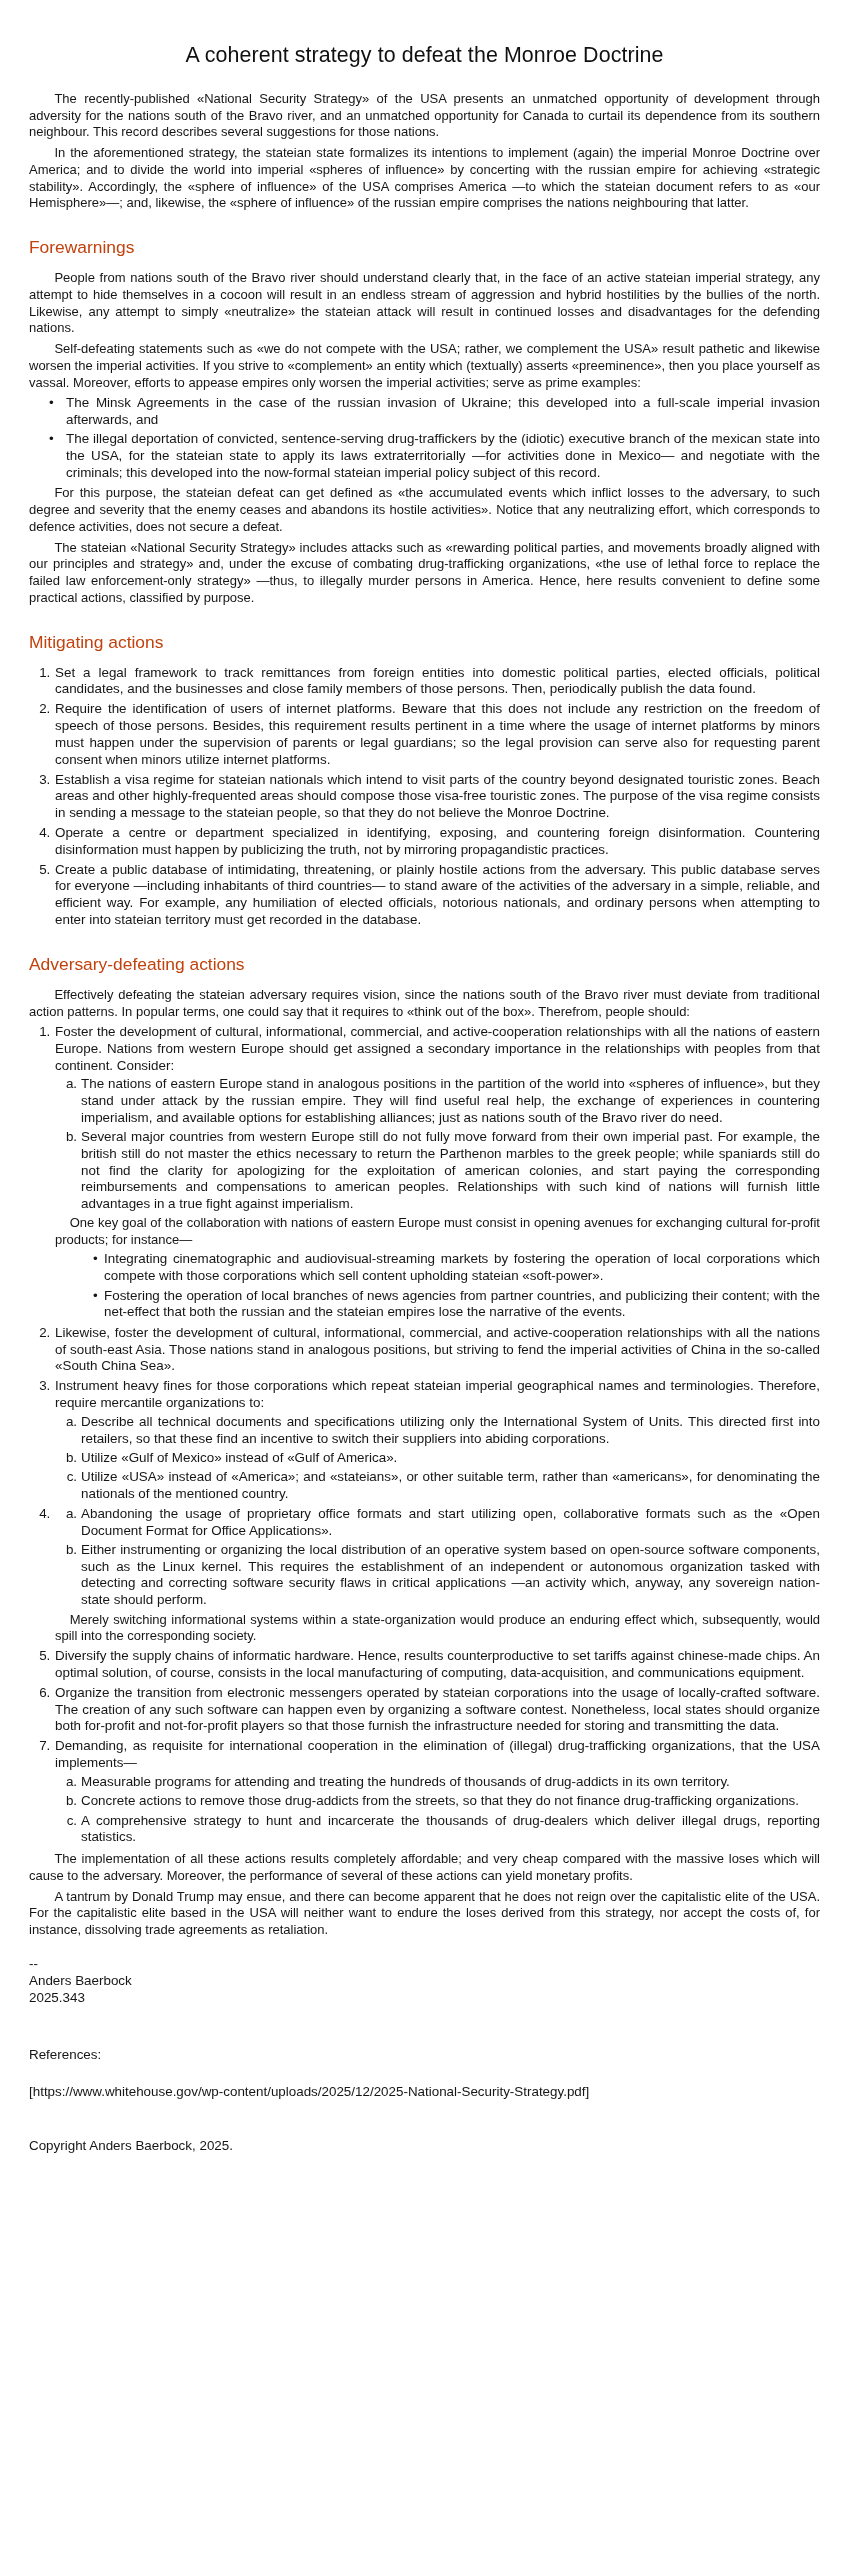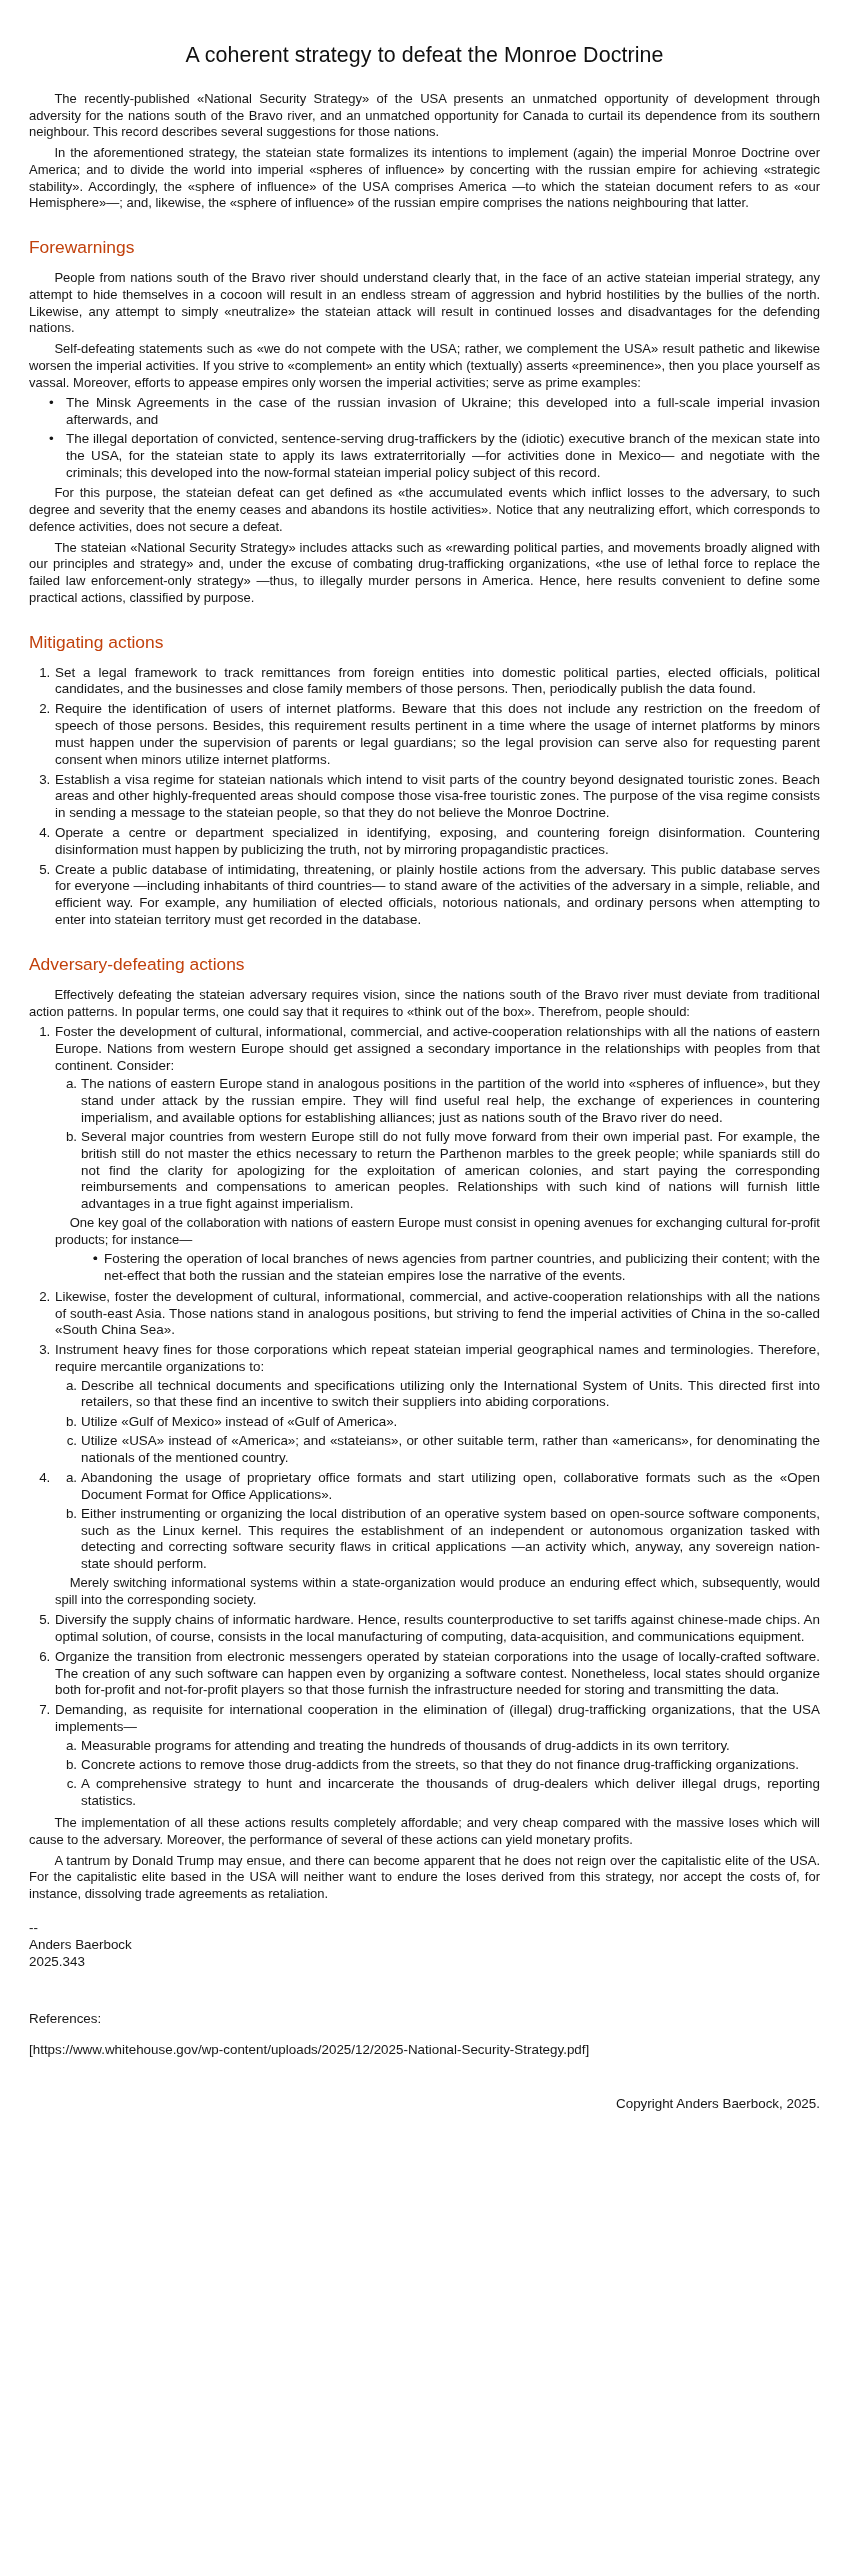--- a/index.html
+++ b/index.html
@@ -20,22 +20,22 @@
   .num-item { position:relative; padding-left:26px; font-size:13.4px; line-height:16.7px; margin-bottom:3.3px; }
   .n-marker { position:absolute; left:5.3px; top:0; width:16px; text-align:right; }
   .n-text { text-align:justify; }
   .letter-list { margin:2px 0 1.3px 0; }
   .letter-item { position:relative; padding-left:26px; font-size:13.4px; line-height:16.7px; margin:1.3px 0 2.7px 0; }
   .l-marker { position:absolute; left:8.7px; top:0; width:13.4px; text-align:right; }
   .l-text { text-align:justify; }
   .inner-para { text-indent:14.7px; margin:2.7px 0 2.7px 0; }
   .signature { margin-top:17.4px; font-size:13.4px; line-height:16.7px; }
   .references { margin-top:41px; font-size:13.4px; line-height:16.7px; }
-  .ref-url { margin-top:14px; }
-  .footer-copyright { margin-top:37px; text-align:right; font-size:13.4px; line-height:16.7px; }
+  .ref-url { margin-top:20px; }
+  .footer-copyright { margin-top:37px; text-align:left; font-size:13.4px; line-height:16.7px; }
 </style>
 </head>
 <body>
 
 <div class="page">
   <h1 class="doc-title">A coherent strategy to defeat the Monroe Doctrine</h1>
   <div id="doc-body">
       <p class="para indent">The recently-published «National Security Strategy» of the USA presents an unmatched opportunity of development through adversity for the nations south of the Bravo river, and an unmatched opportunity for Canada to curtail its dependence from its southern neighbour. This record describes several suggestions for those nations.</p>
       <p class="para indent">In the aforementioned strategy, the stateian state formalizes its intentions to implement (again) the imperial Monroe Doctrine over America; and to divide the world into imperial «spheres of influence» by concerting with the russian empire for achieving «strategic stability». Accordingly, the «sphere of influence» of the USA comprises America —to which the stateian document refers to as «our Hemisphere»—; and, likewise, the «sphere of influence» of the russian empire comprises the nations neighbouring that latter.</p>
       <h2 class="h2">Forewarnings</h2>
@@ -81,21 +81,21 @@
               <span class="l-marker">a.</span>
               <div class="l-text">The nations of eastern Europe stand in analogous positions in the partition of the world into «spheres of influence», but they stand under attack by the russian empire. They will find useful real help, the exchange of experiences in countering imperialism, and available options for establishing alliances; just as nations south of the Bravo river do need.</div>
             </div>
             <div class="letter-item">
               <span class="l-marker">b.</span>
               <div class="l-text">Several major countries from western Europe still do not fully move forward from their own imperial past. For example, the british still do not master the ethics necessary to return the Parthenon marbles to the greek people; while spaniards still do not find the clarity for apologizing for the exploitation of american colonies, and start paying the corresponding reimbursements and compensations to american peoples. Relationships with such kind of nations will furnish little advantages in a true fight against imperialism.</div>
             </div>
           </div>
           <p class="para inner-para">One key goal of the collaboration with nations of eastern Europe must consist in opening avenues for exchanging cultural for-profit products; for instance—</p>
           <div class="bullet-list">
-            <div class="bullet-item deep"><span class="b-marker">•</span></div>
+            <div class="bullet-item deep"><span class="b-marker">•</span><span class="b-text">Integrating cinematographic and audiovisual-streaming markets by fostering the operation of local corporations which compete with those corporations which sell content upholding stateian «soft-power».</span></div>
             <div class="bullet-item deep"><span class="b-marker">•</span><span class="b-text">Fostering the operation of local branches of news agencies from partner countries, and publicizing their content; with the net-effect that both the russian and the stateian empires lose the narrative of the events.</span></div>
           </div>
         </div>
         <div class="num-item">
           <span class="n-marker">2.</span>
           <div class="n-text">Likewise, foster the development of cultural, informational, commercial, and active-cooperation relationships with all the nations of south-east Asia. Those nations stand in analogous positions, but striving to fend the imperial activities of China in the so-called «South China Sea».</div>
         </div>
         <div class="num-item">
           <span class="n-marker">3.</span>
           <div class="n-text">Instrument heavy fines for those corporations which repeat stateian imperial geographical names and terminologies. Therefore, require mercantile organizations to:</div>

